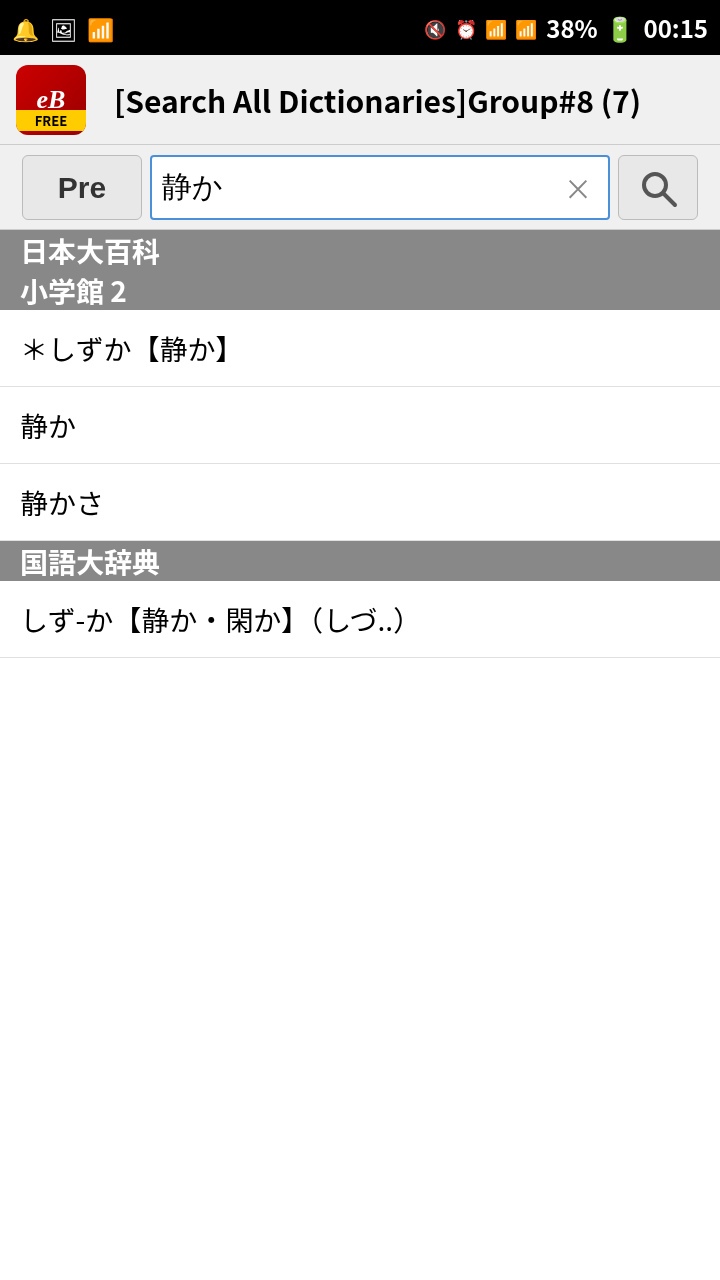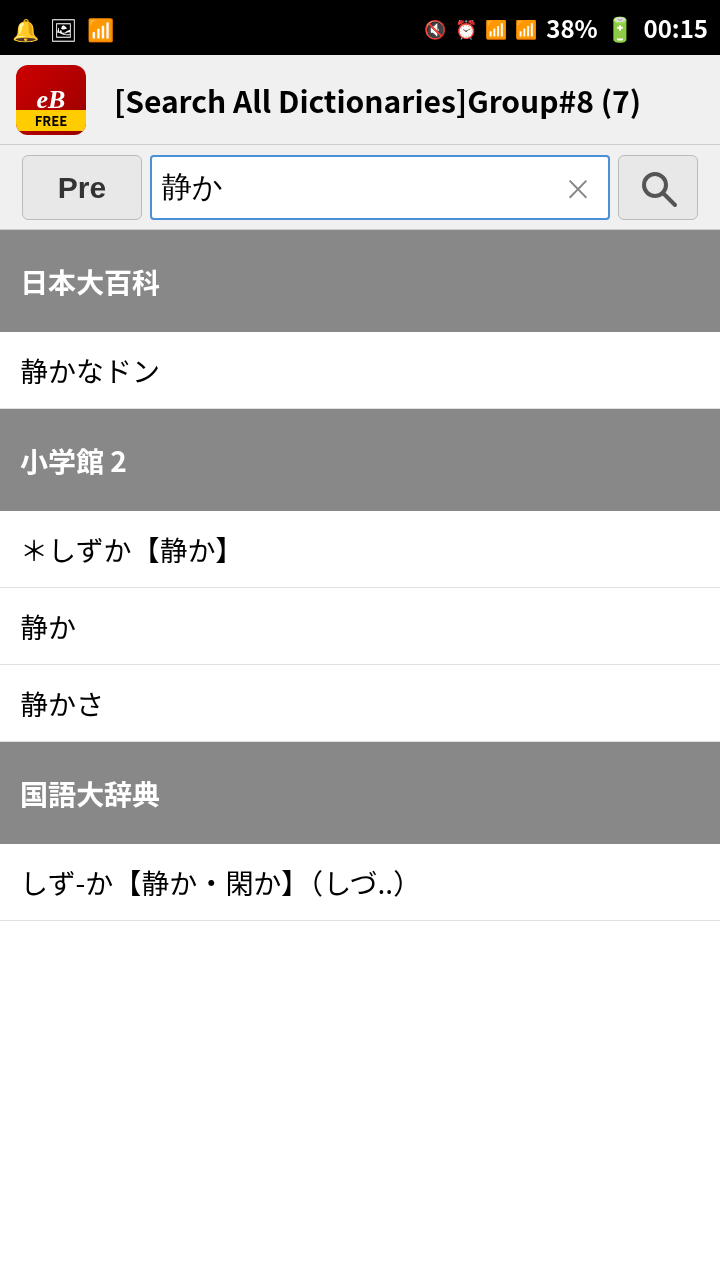--- a/index.html
+++ b/index.html
@@ -174,21 +174,21 @@
       height: 40px;
     }
 
     
     .results-list {
       width: 100%;
     }
 
     .section-header {
       width: 100%;
-      padding: 31px 20px;
+      padding: 0 20px;
       background: #888888;
       color: #ffffff;
       font-size: 28px;
       font-weight: bold;
     }
 
     .list-item {
       width: 100%;
       padding: 18px 20px;
       border-bottom: 1px solid #e0e0e0;
@@ -238,23 +238,20 @@
       <line x1="25" y1="25" x2="37" y2="37" stroke="#555" stroke-width="4" stroke-linecap="round"></line>
     </svg>
   </div>
 </div>
 
 <div class="results-list">
 
   <div class="section-header">
     <span>日本大百科</span>
   </div>
-  <div class="list-item">
-    <span>静かなドン</span>
-  </div>
 
   <div class="section-header">
     <span>小学館 2</span>
   </div>
   <div class="list-item">
     <span>＊しずか【静か】</span>
   </div>
   <div class="list-item">
     <span>静か</span>
   </div>

